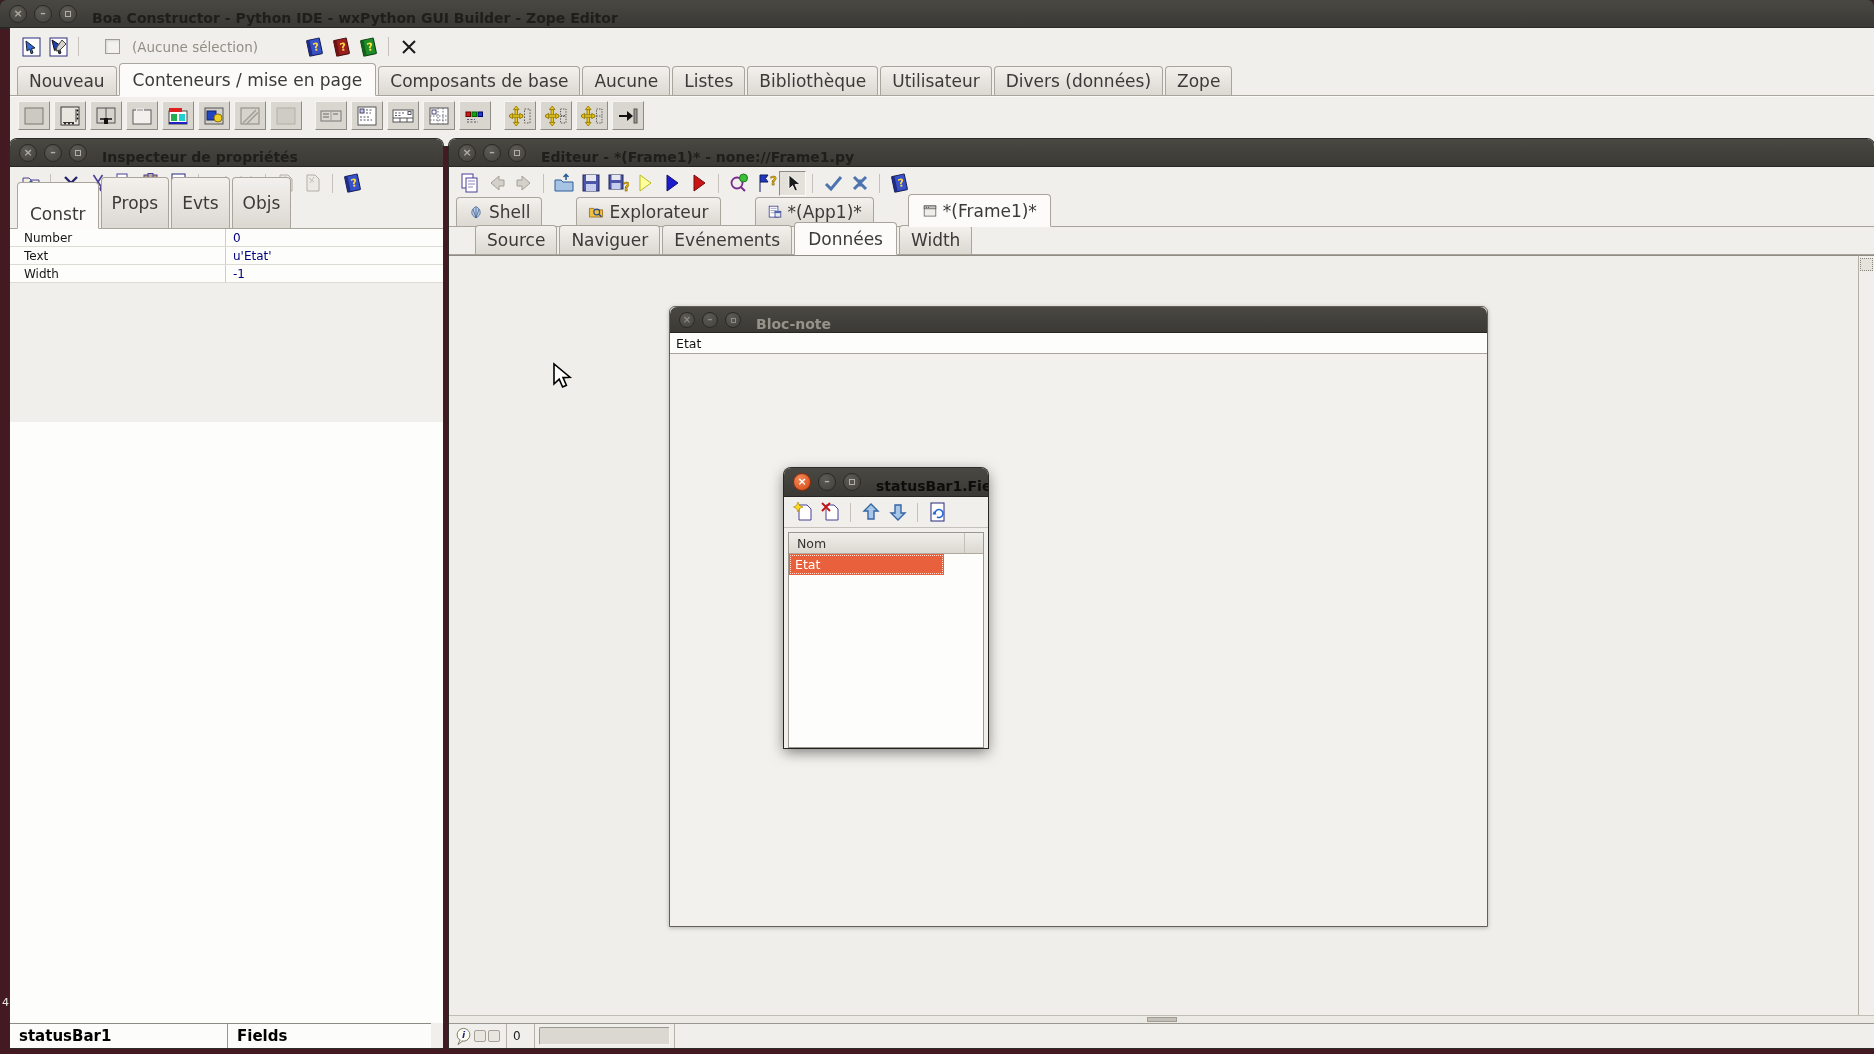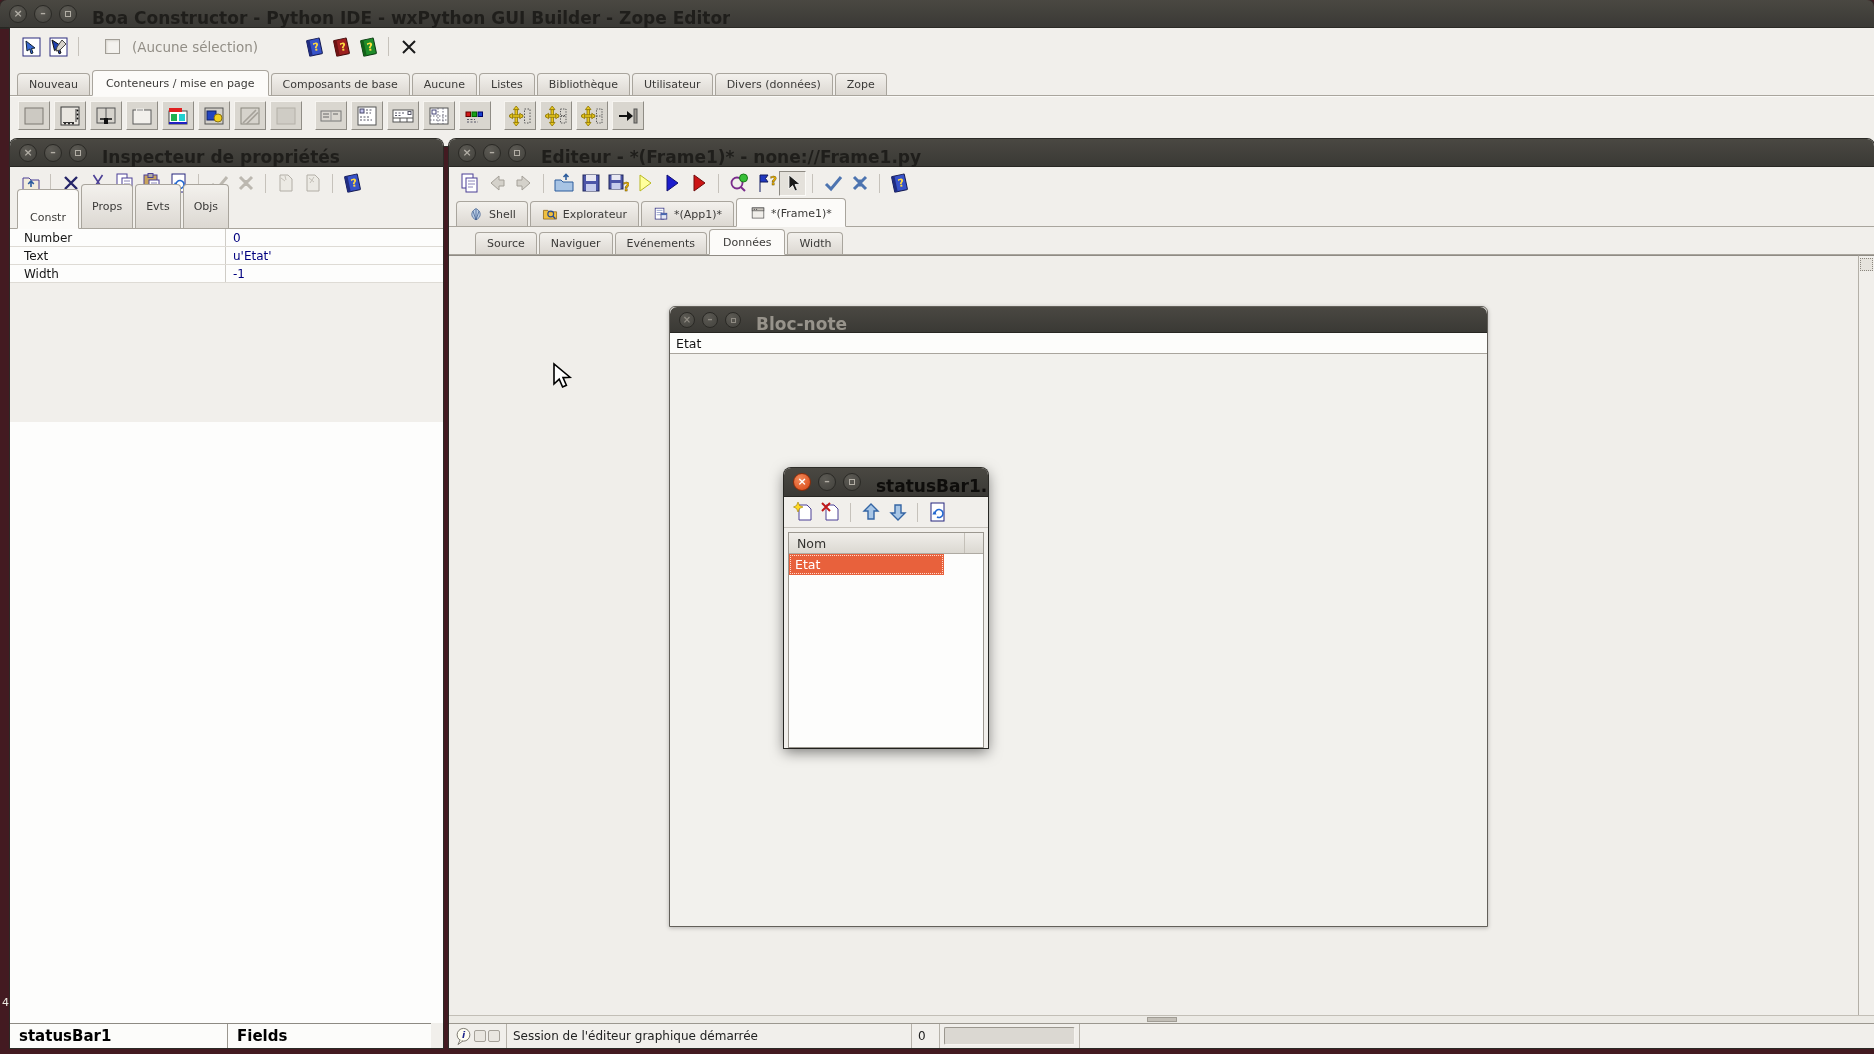--- a/index.html
+++ b/index.html
@@ -7,35 +7,35 @@
   body{background:#431a21;font-family:"DejaVu Sans","Liberation Sans",sans-serif;position:relative;}
 
   
   .titlebar{height:28px;background:linear-gradient(#4a4842,#3a3935);border-radius:7px 7px 0 0;
     display:flex;align-items:center;padding-left:9px;gap:7px;border-bottom:1px solid #272622;}
   .wbtn{width:18px;height:18px;border-radius:50%;flex:0 0 auto;
     background:radial-gradient(circle at 35% 30%,#5c5a54,#43423d);background-color:#4b4944;
     border:1px solid #2a2925;color:#b2aea5;font-size:11px;line-height:15px;text-align:center;font-weight:bold;}
   .wbtn .sq{display:inline-block;width:6px;height:6px;border:1.5px solid #b2aea5;margin-top:4px;}
   .wbtn.active-close{background:radial-gradient(circle at 35% 30%,#f28a5a,#d64513);border-color:#8c2c0a;color:#fff;}
-  .wtitle{font-weight:bold;font-size:17px;color:#1f1e1b;margin-left:8px;white-space:nowrap;overflow:hidden;margin-top:8px;}
+  .wtitle{font-weight:bold;font-size:14px;color:#1f1e1b;margin-left:8px;white-space:nowrap;overflow:hidden;margin-top:8px;}
   .wtitle.dim{color:#97938b;}
   .win{position:absolute;box-shadow:0 0 0 1px #2b2a26;border-radius:7px 7px 0 0;background:#f1efeb;}
 
   
   .tbar{display:flex;align-items:center;background:#f1efeb;}
   .tbi{width:27px;height:25px;display:flex;align-items:center;justify-content:center;flex:0 0 auto;}
   .tbi.pressed{border:1px solid;border-color:#8d8a83 #fbfaf7 #fbfaf7 #8d8a83;background:#e4e1db;}
   .sep{width:1px;height:19px;background:#c6c2bb;margin:0 6px;flex:0 0 auto;}
   svg{display:block;}
 
   
   .ntabs{display:flex;align-items:flex-end;padding-left:7px;border-bottom:1px solid #a9a59d;height:30px;}
   .ntab{background:linear-gradient(#f3f1ed,#dcd8d2);border:1px solid #a9a59d;border-bottom:none;
-    border-radius:4px 4px 0 0;padding:4px 11px 4px;font-size:11px;color:#3b3a38;margin-right:2px;
+    border-radius:4px 4px 0 0;padding:4px 11px 4px;font-size:17px;color:#3b3a38;margin-right:2px;
     white-space:nowrap;display:flex;align-items:center;gap:5px;}
   .ntab.sel{background:#fcfbf9;padding:6px 13px 5px;margin-bottom:-1px;border-bottom:1px solid #fcfbf9;z-index:2;position:relative;}
 
   
   #mainwin{left:0;top:0;width:1874px;height:135px;background:transparent;box-shadow:none;position:absolute;}
   #mainwin .titlebar{box-shadow:0 0 0 1px #2b2a26;}
   #mainbody{margin-left:10px;background:#f1efeb;height:118px;box-shadow:0 0 0 1px #2b2a26;}
   #trow1{height:37px;display:flex;align-items:center;padding-left:8px;}
   .chk{width:15px;height:15px;border:1px solid #a29e96;background:#f4f2ee;box-shadow:inset 1px 1px 2px #d8d5cf;margin-left:20px;}
   #sel-label{color:#928e86;font-size:13.5px;margin-left:12px;width:155px;}
@@ -57,21 +57,21 @@
   #insp-fill{position:absolute;top:283px;bottom:25px;left:0;right:0;background:#fdfdfc;}
   #insp-status{position:absolute;bottom:0;left:0;right:12px;height:25px;background:#fcfcfa;border-top:1px solid #8d8a83;
     display:flex;font-weight:bold;font-size:15px;color:#000;}
   #insp-status .cell{display:flex;align-items:center;padding-left:9px;border-right:1px solid #9b978f;}
   #insp-status .c1{width:218px;}
   #insp-status .c2{flex:1;border-right:none;}
 
   
   #editor{left:449px;top:139px;width:1425px;height:909px;display:flex;flex-direction:column;}
   #edit-toolbar{height:32px;padding-left:7px;}
-  #edit-tabs{height:28px;}
+  #edit-tabs{height:28px;gap:32px;}
   #edit-subtabs{height:28px;padding-left:26px;}
   #edit-contentrow{flex:1;display:flex;min-height:0;}
   #designer{flex:1;background:#f0eeea;position:relative;border-top:1px solid #8f8b84;}
   #rstrip{width:16px;background:#f1efeb;border-left:1px solid #b3afa7;border-top:1px solid #8f8b84;position:relative;}
   #rstrip .tabscroll{position:absolute;top:2px;left:1px;width:13px;height:13px;border:1px dotted #8a867e;background:#e6e3dd;}
   #hscroll{height:8px;background:#eceae5;border-top:1px solid #c2beb6;position:relative;}
   #hscroll .thumb{position:absolute;left:698px;top:1px;width:30px;height:5px;background:#c3bfb7;border:1px solid #a09c94;}
   #edit-status{height:25px;background:#f1efeb;border-top:1px solid #9b978f;display:flex;align-items:stretch;font-size:12px;color:#222;}
   #edit-status .cell{display:flex;align-items:center;border-right:1px solid #b6b2aa;padding:0 6px;}
   .minisq{width:12px;height:12px;border:1px solid #a5a199;background:#e9e6e0;margin-left:2px;border-radius:2px;}
@@ -699,21 +699,20 @@
   <div id="edit-status">
     <div class="cell">
       <svg width="17" height="19" viewBox="0 0 20 22">
           <ellipse cx="10" cy="9" rx="7.5" ry="7.5" fill="#fffef2" stroke="#6a675f"></ellipse>
           <path d="M6 15 L3.5 20.5 L9.5 16" fill="#fffef2" stroke="#6a675f"></path>
           <text x="10" y="13" font-size="11" font-weight="bold" font-style="italic" fill="#20288c" text-anchor="middle">i</text>
         </svg>
       <span class="minisq"></span>
       <span class="minisq"></span>
     </div>
-    <div class="cell" style="width:405px">Session de l'éditeur graphique démarrée</div>
     <div class="cell" style="width:28px">0</div>
     <div class="cell" style="width:140px;padding:3px 4px">
       <div style="flex:1;height:100%;background:#dbd8d2;border:1px solid;border-color:#9b978f #f6f4f0 #f6f4f0 #9b978f;border-radius:2px"></div>
     </div>
     <div class="cell" style="flex:1;border-right:none"></div>
   </div>
 </div>
 
 <div id="ws-badge">4</div>
 

